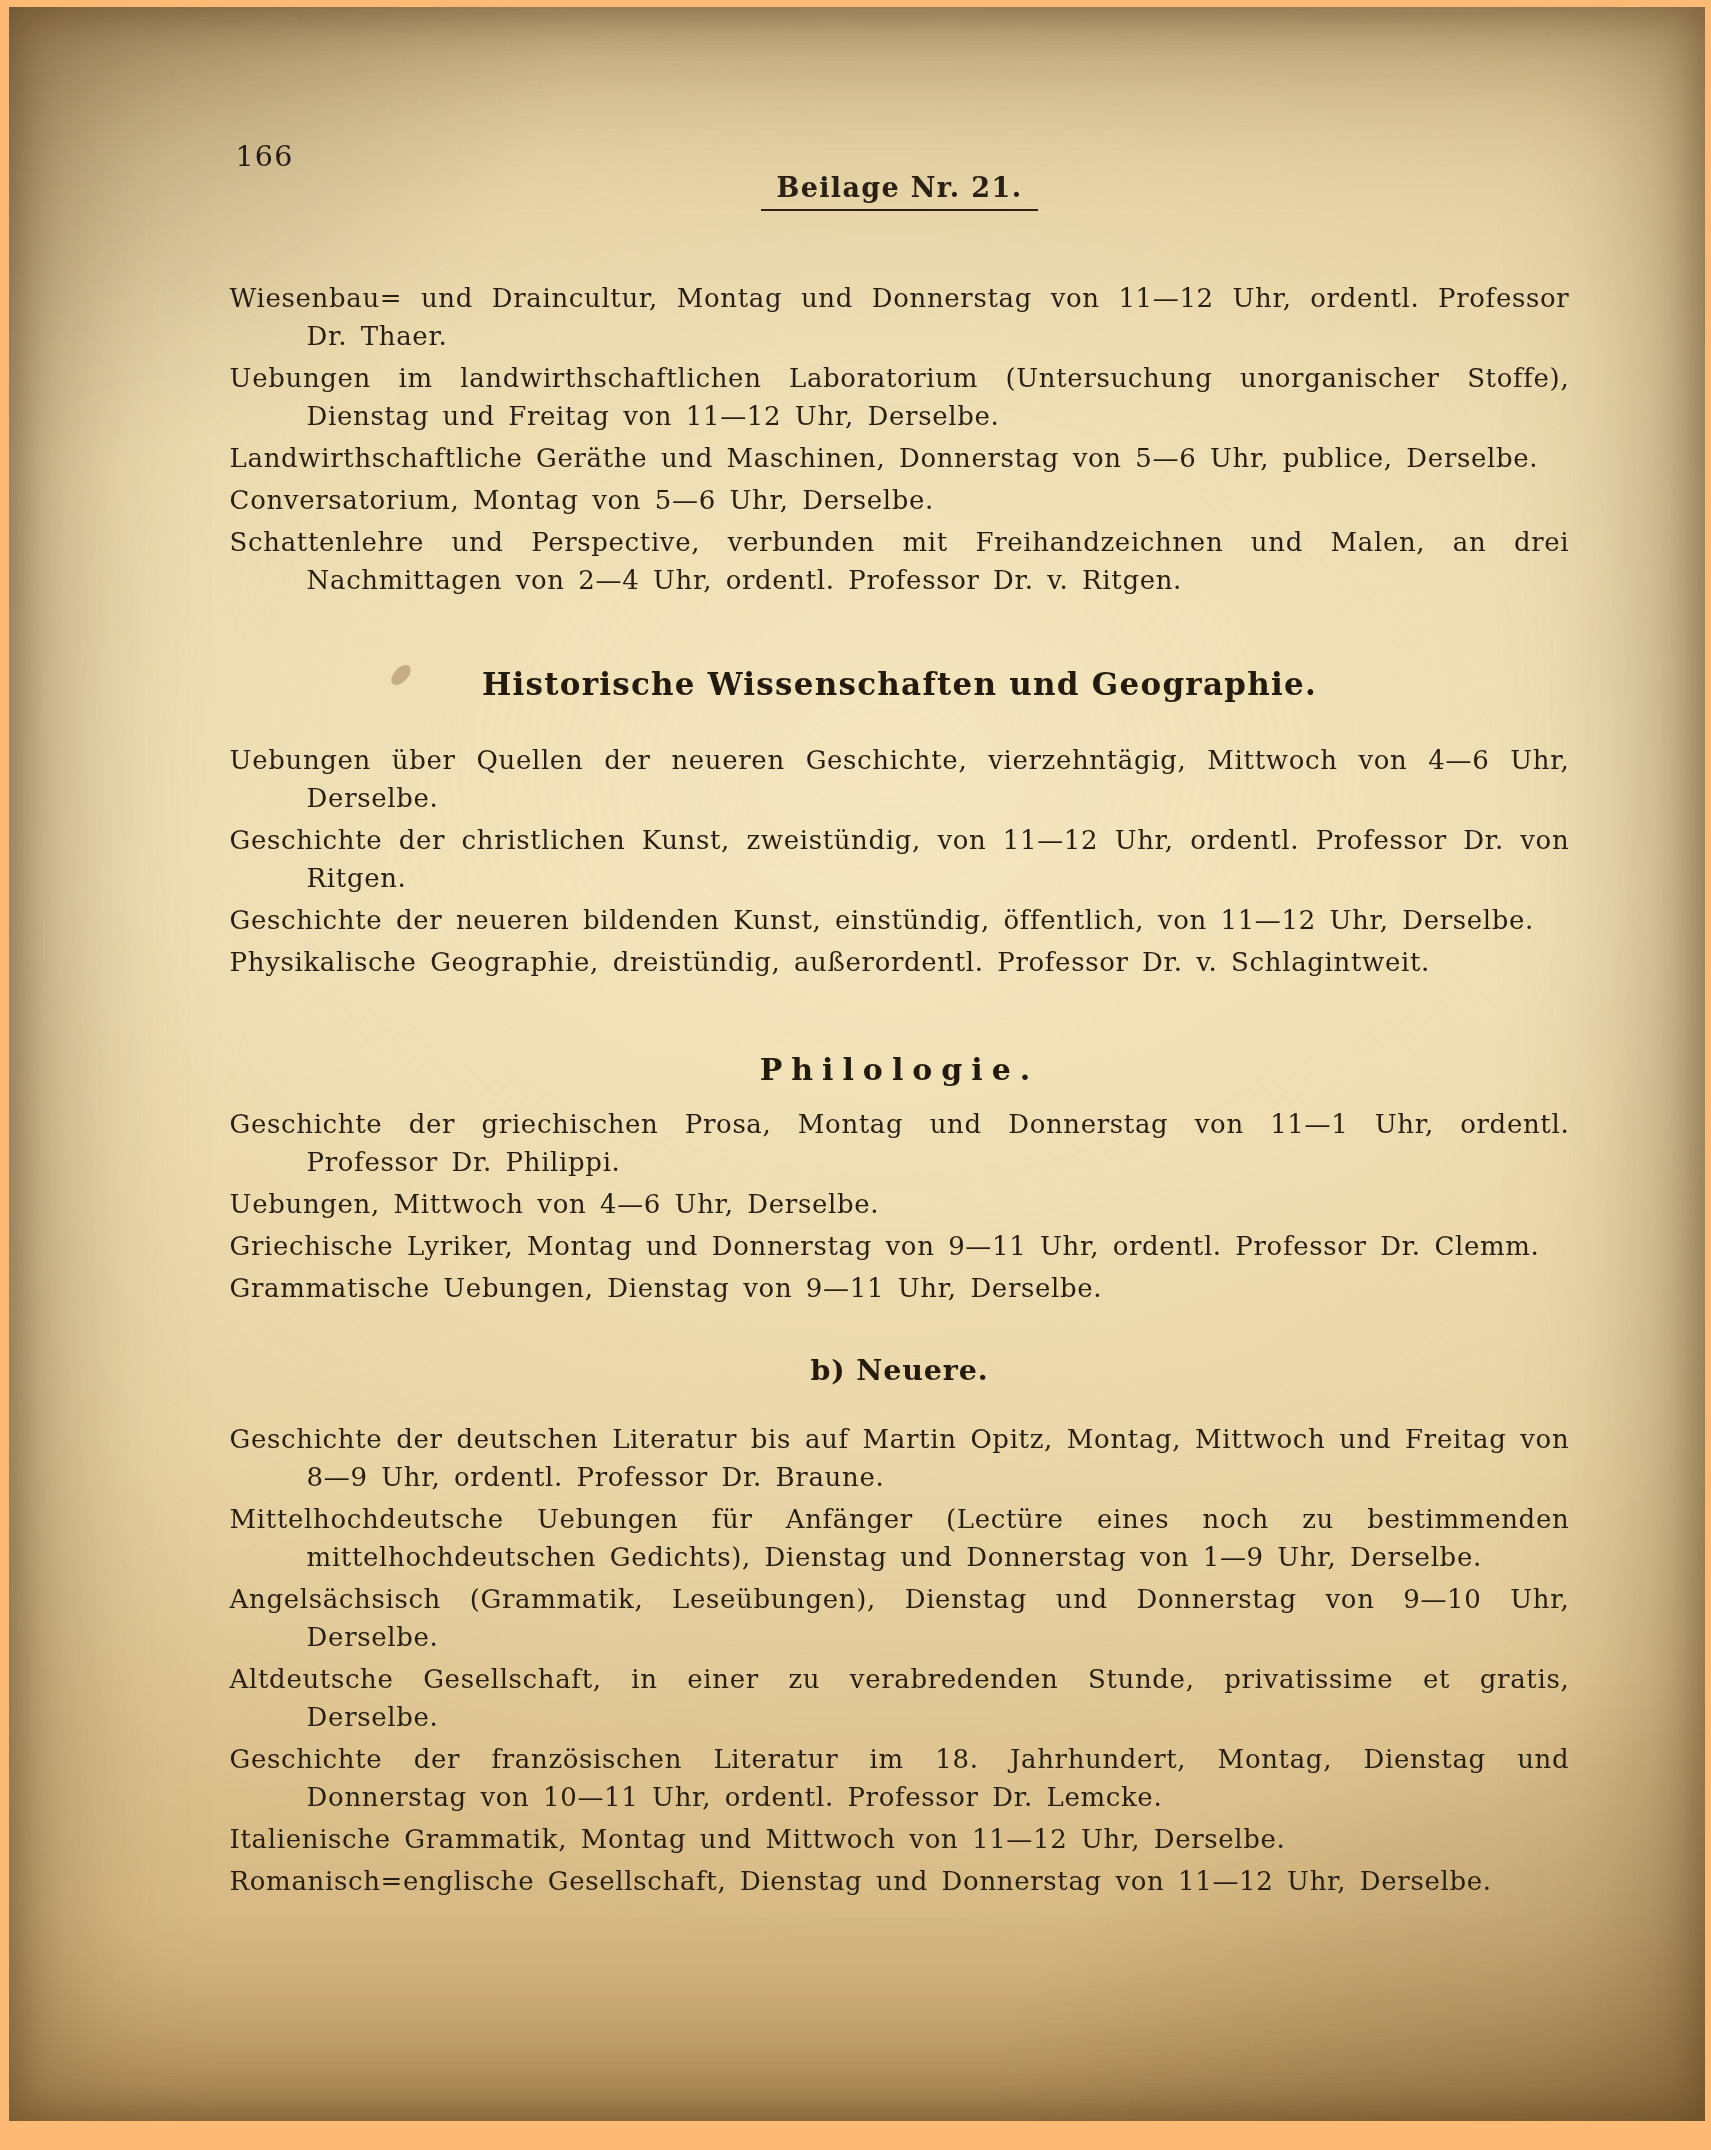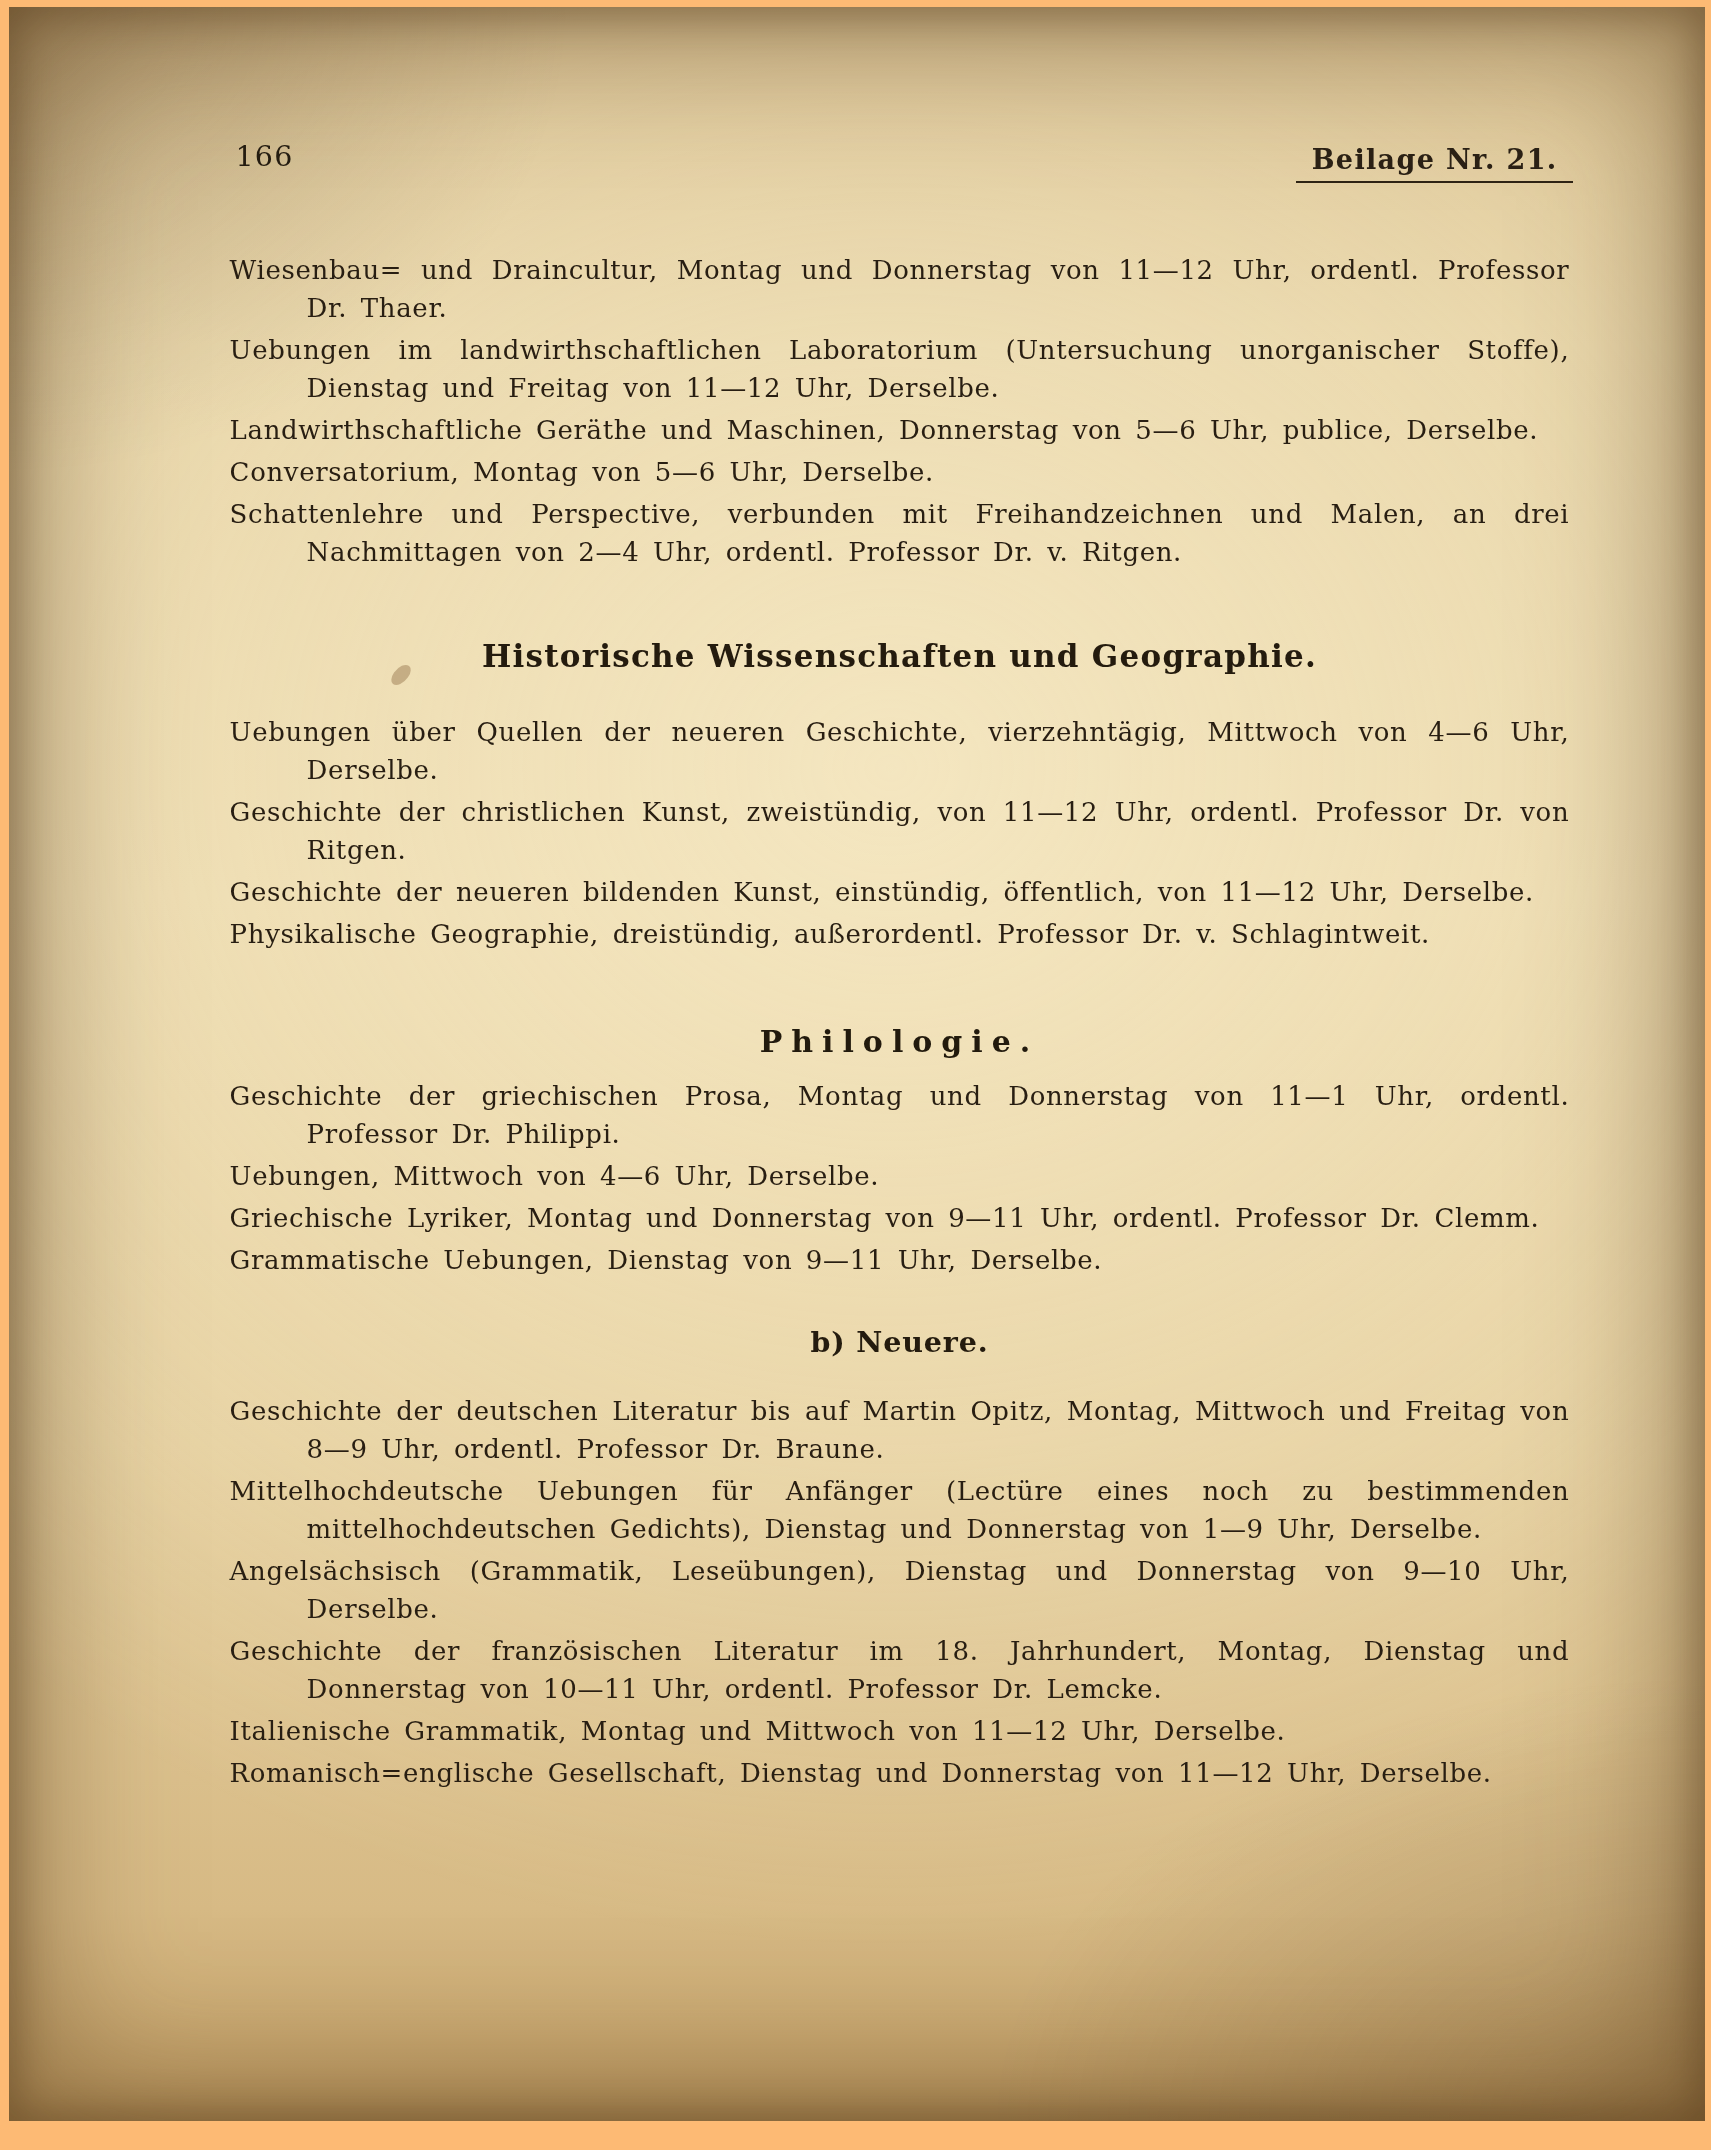--- a/index.html
+++ b/index.html
@@ -37,21 +37,22 @@
   }
   .page-number {
     position: absolute;
     left: 227px;
     top: 133px;
     font-size: 28.5px;
     letter-spacing: 0.04em;
     color: #241c10;
   }
   .running-head-wrap {
-    text-align: right;
+    text-align: center;
+    margin-top: 28px;
   }
   .running-head {
     display: inline-block;
     font-size: 27px;
     font-weight: bold;
     letter-spacing: 0.05em;
     color: #2a2014;
     padding: 0 15.7px 5.7px 15.7px;
     border-bottom: 2.9px solid #2e2314;
   }
@@ -141,20 +142,21 @@
       <p class="entry">Geschichte der griechischen Prosa, Montag und Donnerstag von 11—1 Uhr, ordentl. Professor Dr. Philippi.</p>
       <p class="entry">Uebungen, Mittwoch von 4—6 Uhr, Derselbe.</p>
       <p class="entry">Griechische Lyriker, Montag und Donnerstag von 9—11 Uhr, ordentl. Professor Dr. Clemm.</p>
       <p class="entry">Grammatische Uebungen, Dienstag von 9—11 Uhr, Derselbe.</p>
 
       <h3 class="sub-heading">b) Neuere.</h3>
 
       <p class="entry">Geschichte der deutschen Literatur bis auf Martin Opitz, Montag, Mittwoch und Freitag von 8—9 Uhr, ordentl. Professor Dr. Braune.</p>
       <p class="entry">Mittelhochdeutsche Uebungen für Anfänger (Lectüre eines noch zu bestimmenden mittelhochdeutschen Gedichts), Dienstag und Donnerstag von 1—9 Uhr, Derselbe.</p>
       <p class="entry">Angelsächsisch (Grammatik, Leseübungen), Dienstag und Donnerstag von 9—10 Uhr, Derselbe.</p>
+      <p class="entry">Altdeutsche Gesellschaft, in einer zu verabredenden Stunde, privatissime et gratis, Derselbe.</p>
       <p class="entry">Geschichte der französischen Literatur im 18. Jahrhundert, Montag, Dienstag und Donnerstag von 10—11 Uhr, ordentl. Professor Dr. Lemcke.</p>
       <p class="entry">Italienische Grammatik, Montag und Mittwoch von 11—12 Uhr, Derselbe.</p>
       <p class="entry">Romanisch=englische Gesellschaft, Dienstag und Donnerstag von 11—12 Uhr, Derselbe.</p>
     </div>
 
     <div class="stain"></div>
   </div>
 </div>
 
 

